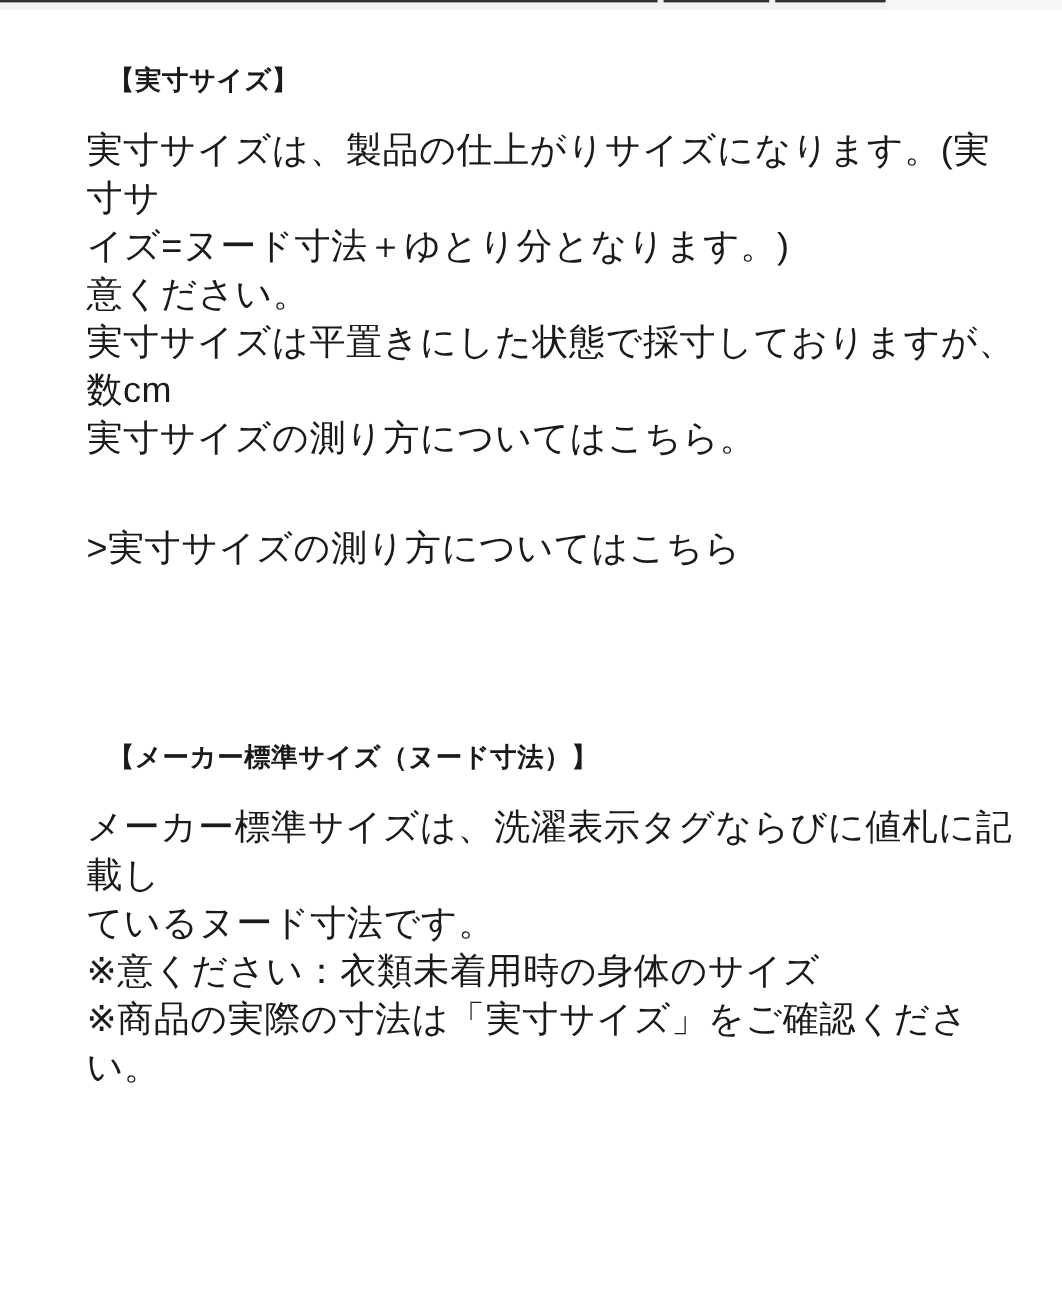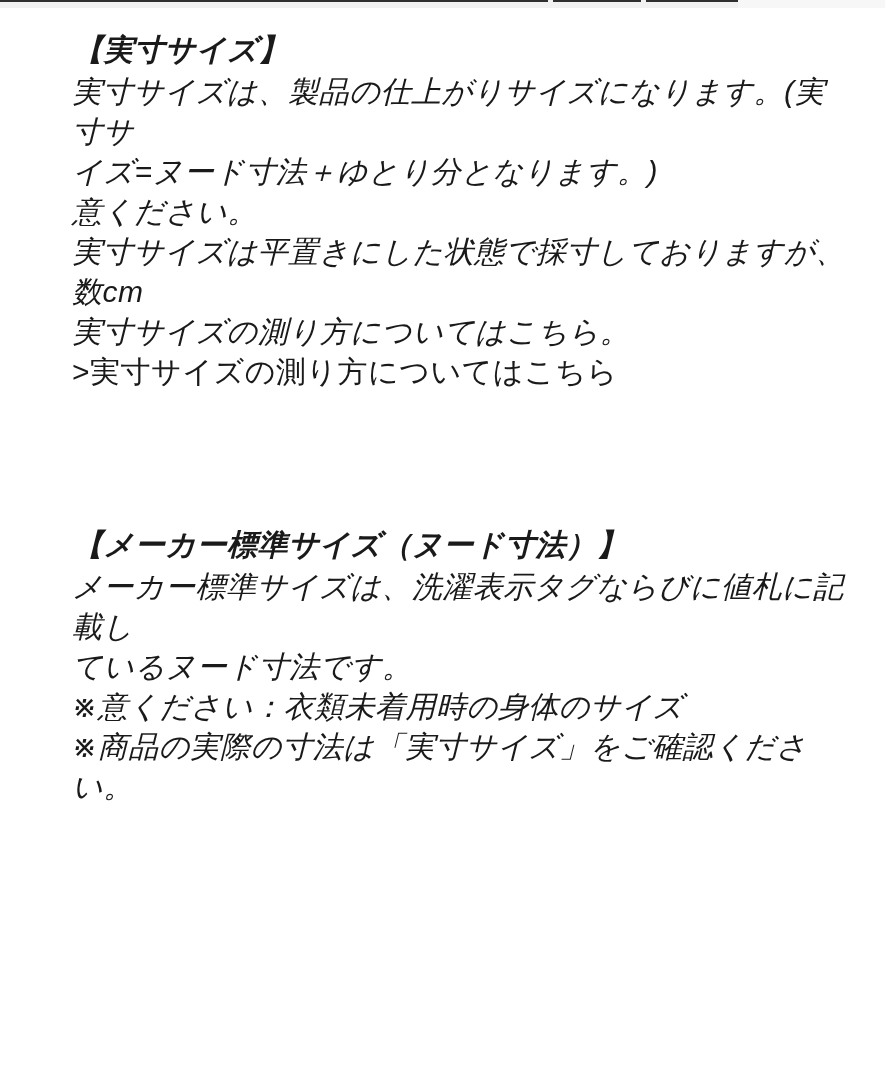--- a/index.html
+++ b/index.html
@@ -34,41 +34,40 @@
     position: absolute;
     top: 0; right: 0; bottom: 0;
     width: 147px;
     background: #f7f7f7;
   }
 
   main {
     padding: 20px 38px 0 72px;
   }
   .sec-heading {
-    margin: 1px;
-    font-size: 30px;
+    margin: 18px;
+    font-size: 22px;
     font-weight: 700;
     line-height: 42px;
     letter-spacing: 0.5px;
-    font-style: italic;
   }
   .para {
     font-size: 30px;
     line-height: 40px;
     letter-spacing: 0.5px;
-    font-style: italic;
   }
   .measurements {
     margin-top: 54px;
     font-size: 30px;
     line-height: 44px;
     letter-spacing: 0.2px;
     white-space: nowrap;
   }
   .guide-link {
+    margin-top: 52px;
     font-size: 30px;
     line-height: 40px;
     letter-spacing: 0.5px;
     cursor: pointer;
   }
   .sec-maker {
     margin-top: 132px;
   }
 </style>
 </head>

